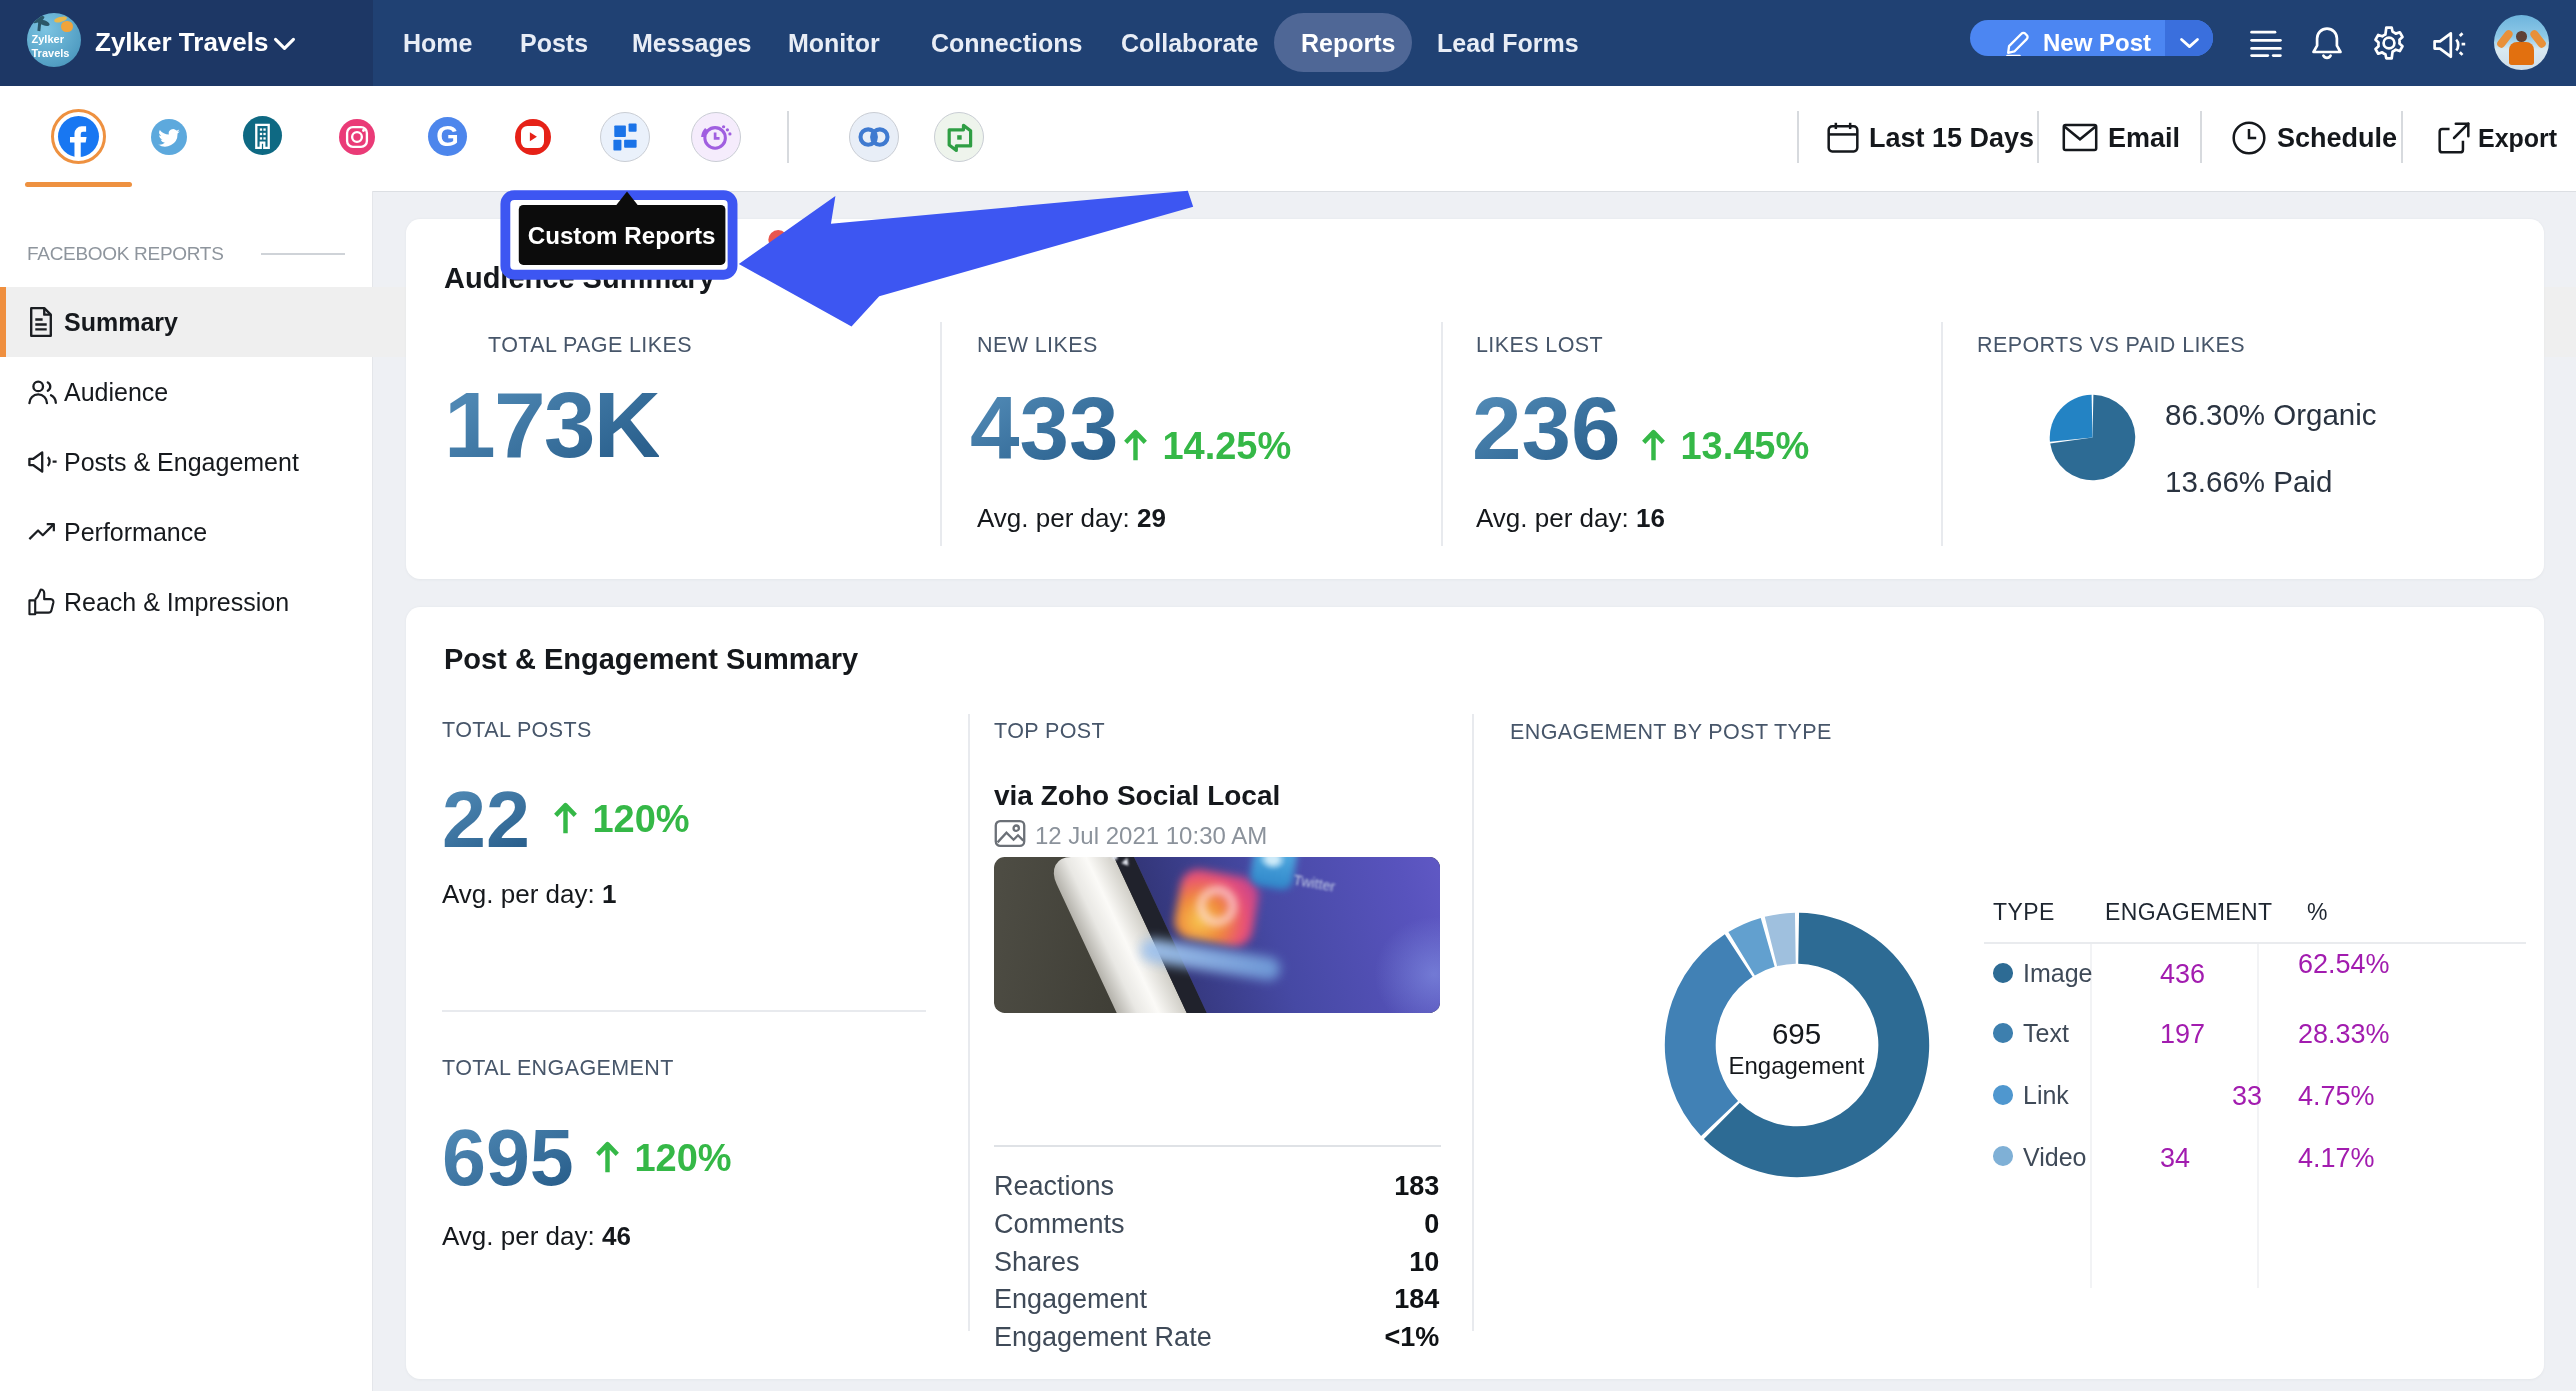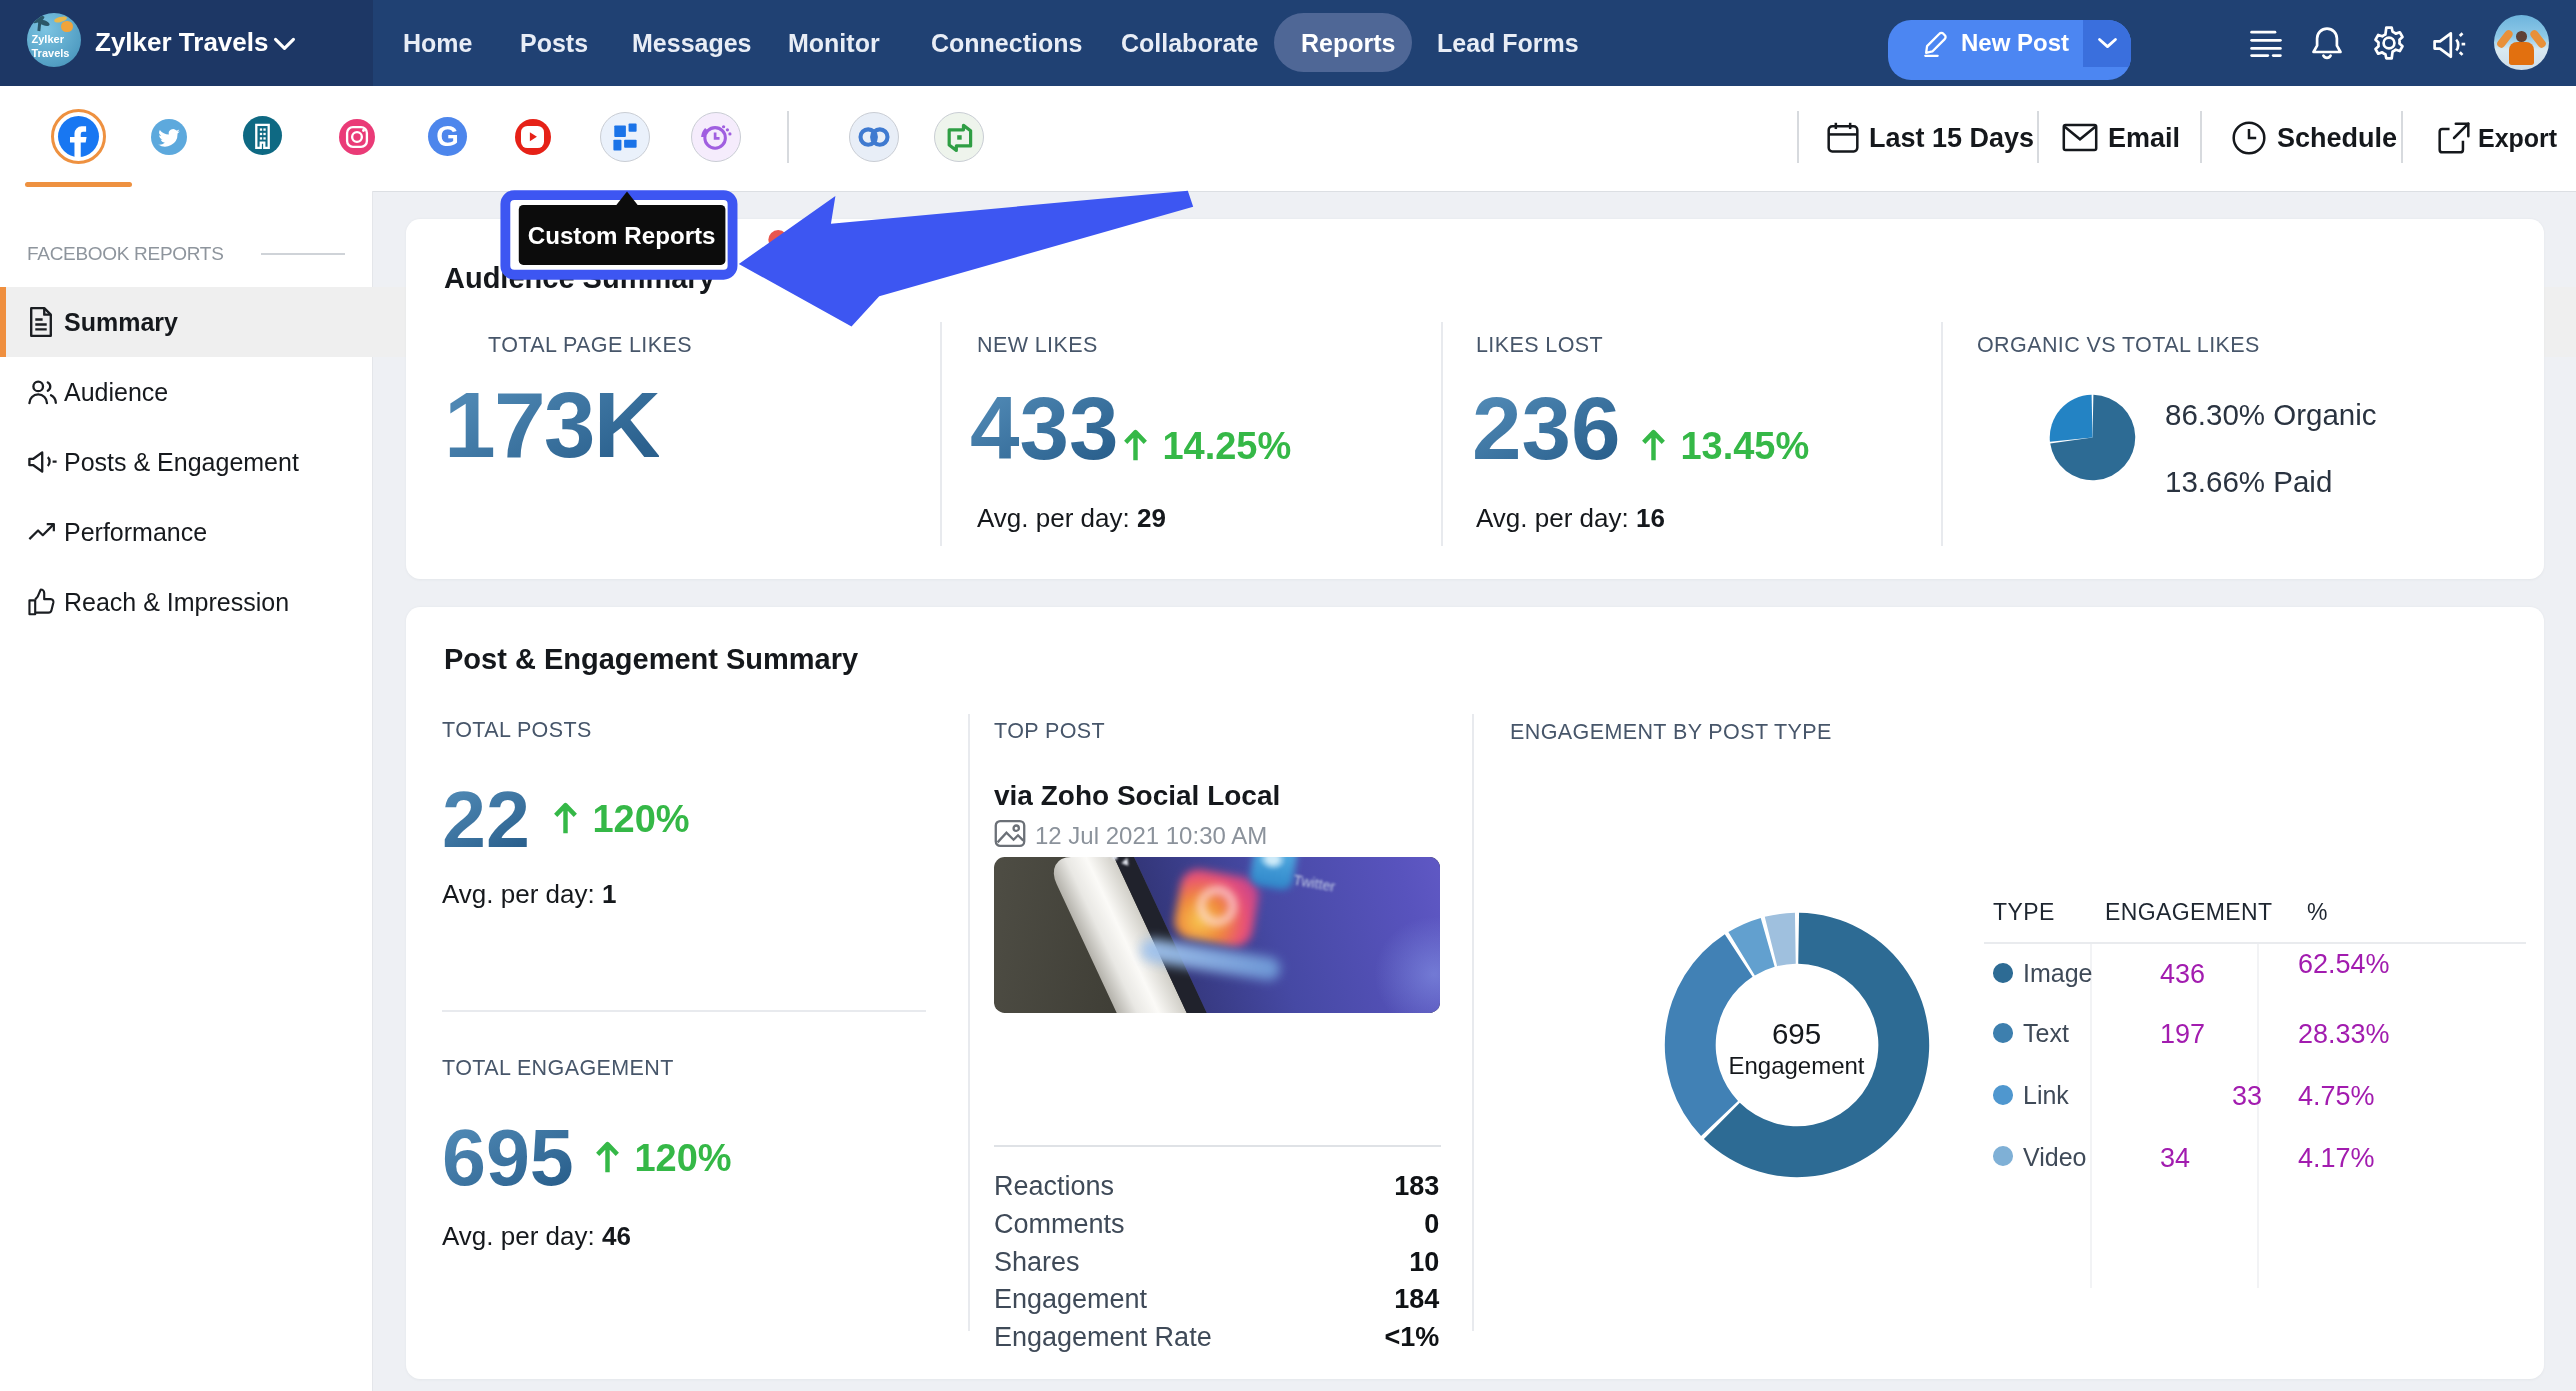--- a/index.html
+++ b/index.html
@@ -57,21 +57,21 @@
 <div id="reportspill"></div>
 <div class="navitem" style="left:403px;">Home</div>
 <div class="navitem" style="left:520px;">Posts</div>
 <div class="navitem" style="left:632px;">Messages</div>
 <div class="navitem" style="left:788px;">Monitor</div>
 <div class="navitem" style="left:931px;">Connections</div>
 <div class="navitem" style="left:1121px;">Collaborate</div>
 <div class="navitem" style="left:1301px;color:#fff;">Reports</div>
 <div class="navitem" style="left:1437px;">Lead Forms</div>
 
-<div class="abs" style="left:1888px;top:19.7px;width:243px;height:60px;border-radius:23px;background:#4c86f2;overflow:hidden;text-decoration:underline;">
+<div class="abs" style="left:1970px;top:19.7px;width:243px;height:36px;border-radius:23px;background:#4c86f2;overflow:hidden;text-decoration:underline;">
   <div class="abs" style="left:195px;top:0;width:48px;height:47px;background:#3a6fdd;"></div>
   <svg class="abs" style="left:208px;top:15px;" width="23" height="17" viewBox="0 0 26 19">
       <path d="M4 5 L13 13 L22 5" stroke="#fff" stroke-width="3.2" fill="none" stroke-linecap="round" stroke-linejoin="round"></path>
     </svg>
   <svg class="abs" style="left:32px;top:9.8px;" width="30" height="29" viewBox="0 0 34 32">
       <path d="M8 19 L22 5 a3 3 0 0 1 4.5 0 L28 6.5 a3 3 0 0 1 0 4.5 L14 25 L7 26.5 Z" stroke="#fff" stroke-width="2.6" fill="none" stroke-linejoin="round"></path>
       <path d="M6 30 L20 30" stroke="#fff" stroke-width="2.6" stroke-linecap="round"></path>
     </svg>
   <div class="abs" style="left:73px;top:23px;transform:translateY(-50%);color:#fff;font-size:24px;font-weight:700;">New Post</div>
 </div>
@@ -302,21 +302,21 @@
   <div class="pct" style="left:716px;top:206px;"><svg width="27" height="33" viewBox="0 0 30 37">
         <path d="M15 35 V5 M4 15 L15 3.5 L26 15" stroke="#35b847" stroke-width="5" fill="none" stroke-linejoin="round" stroke-linecap="butt"></path>
       </svg>14.25%</div>
   <div class="avg" style="left:571px;top:284px;">Avg. per day: <b>29</b></div>
   <div class="mlabel" style="left:1070px;top:114px;">LIKES LOST</div>
   <div class="bignum" style="left:1066px;top:165px;font-size:89px;">236</div>
   <div class="pct" style="left:1234px;top:206px;"><svg width="27" height="33" viewBox="0 0 30 37">
         <path d="M15 35 V5 M4 15 L15 3.5 L26 15" stroke="#35b847" stroke-width="5" fill="none" stroke-linejoin="round" stroke-linecap="butt"></path>
       </svg>13.45%</div>
   <div class="avg" style="left:1070px;top:284px;">Avg. per day: <b>16</b></div>
-  <div class="mlabel" style="left:1571px;top:114px;">ORGANIC VS TOTAL LIKES</div>
+  <div class="mlabel" style="left:1571px;top:114px;">REPORTS VS PAID LIKES</div>
   <svg class="abs" style="left:1642px;top:174px;" width="89" height="89" viewBox="0 0 100 100">
     <path d="M50 50 L51.0 2.0 A48 48 0 1 1 2.5 56.8 Z" fill="#2d6b94"></path>
     <path d="M50 50 L2.2 54.9 A48 48 0 0 1 49.0 2.0 Z" fill="#2383c4"></path>
   </svg>
   <div class="abs" style="left:1759px;top:179px;font-size:29.5px;color:#2a3340;">86.30% Organic</div>
   <div class="abs" style="left:1759px;top:246px;font-size:29.5px;color:#2a3340;">13.66% Paid</div>
 </div>
 
 <div class="card" id="card2"></div>
 <div class="abs" style="left:406px;top:607px;width:2138px;height:892px;">

